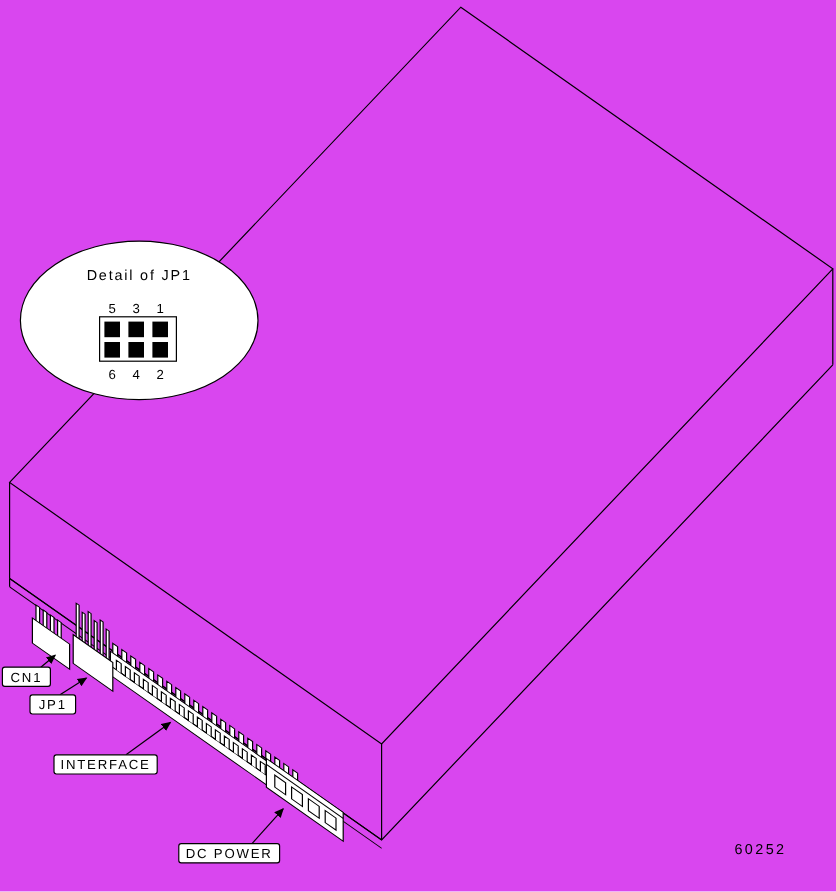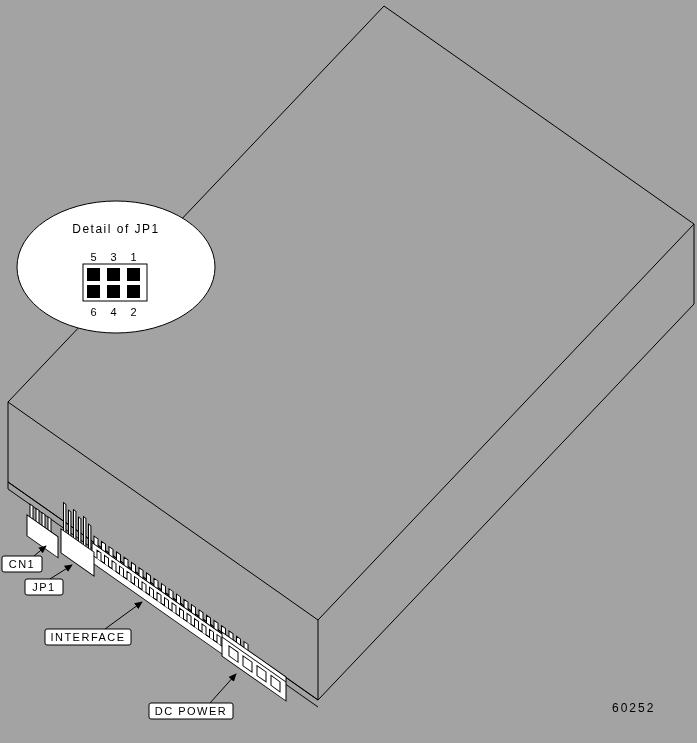--- a/index.html
+++ b/index.html
@@ -1,16 +1,16 @@
 <!DOCTYPE html>
 <html><head>
 <meta charset="utf-8">
 <style>
   html,body{margin:0;padding:0;background:#ffffff;}
-  .stage{position:relative;width:697px;height:743px;background:#a3a3a3;overflow:hidden;}
+  .stage{position:relative;width:697px;height:743px;background:#d946ef;overflow:hidden;}
   .stage svg{position:absolute;left:0;top:0;}
   .ln{stroke:#000;stroke-width:1;fill:none;}
   .wh{stroke:#000;stroke-width:1;fill:#ffffff;}
   .blk{fill:#000;stroke:none;}
   .lbl-text{font-family:"Liberation Sans",sans-serif;font-size:11px;letter-spacing:1.5px;fill:#000;}
   .small-text{font-family:"Liberation Sans",sans-serif;font-size:11px;fill:#000;}
   .title-text{font-family:"Liberation Sans",sans-serif;font-size:12px;letter-spacing:1.5px;fill:#000;}
   .fig-text{font-family:"Liberation Sans",sans-serif;font-size:12px;letter-spacing:2px;fill:#000;}
 </style>
 </head>

